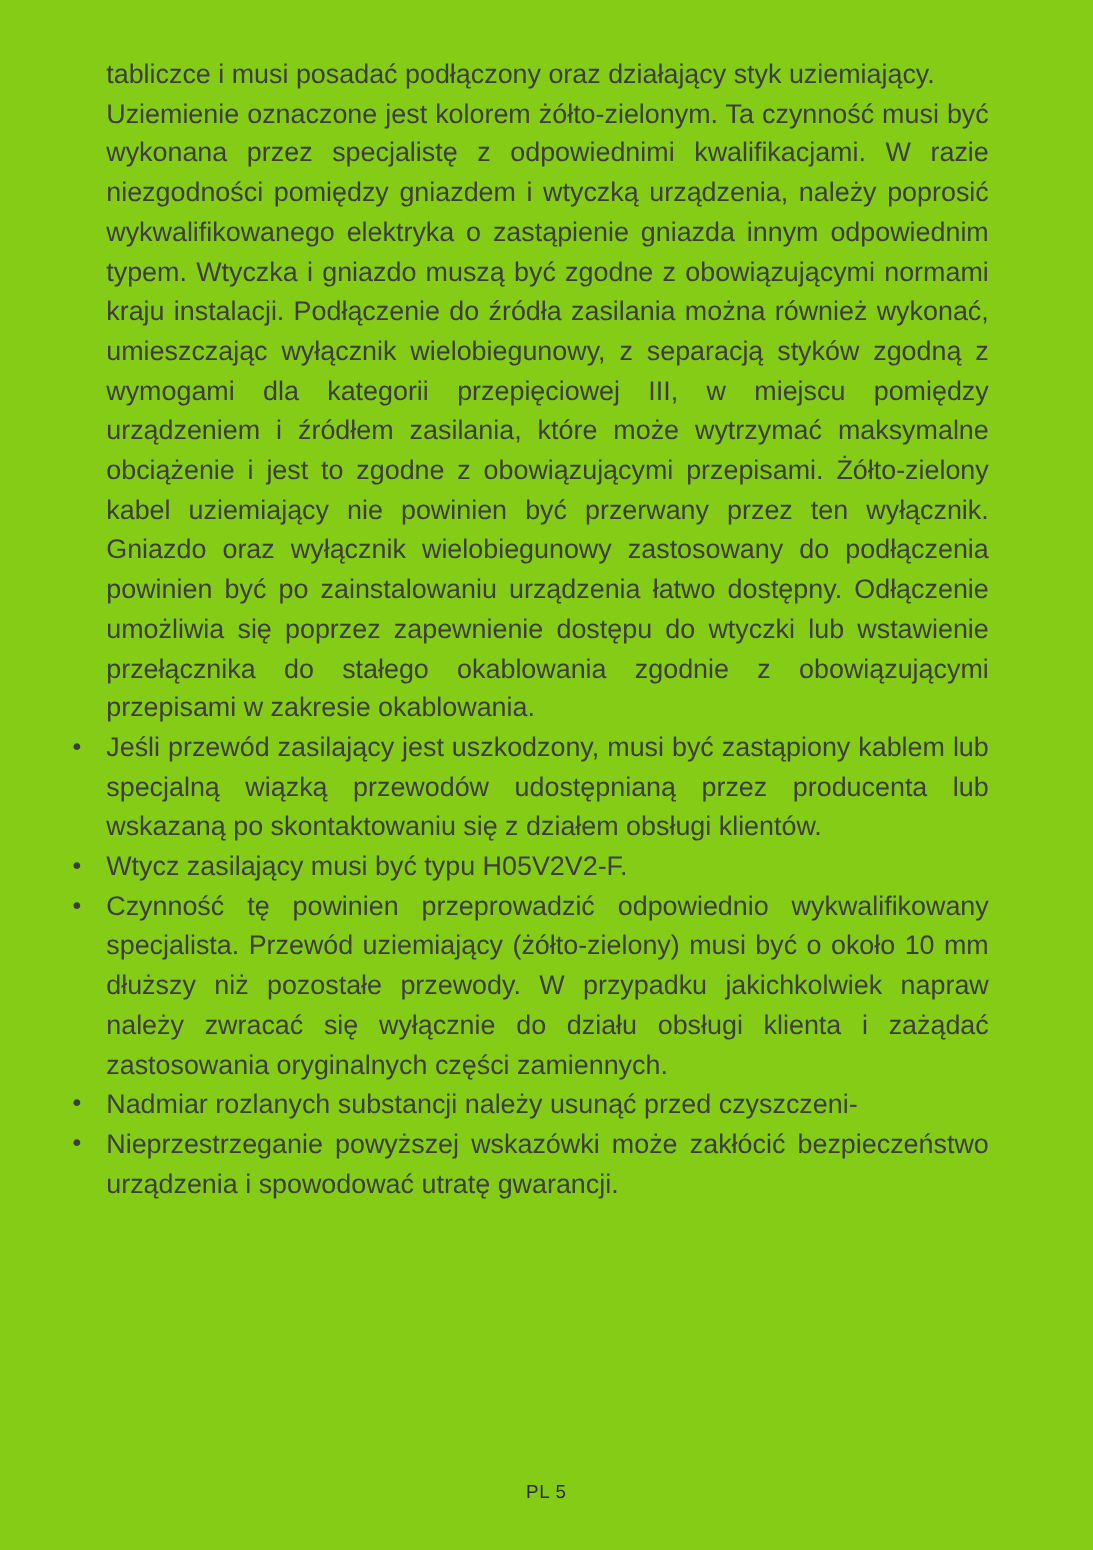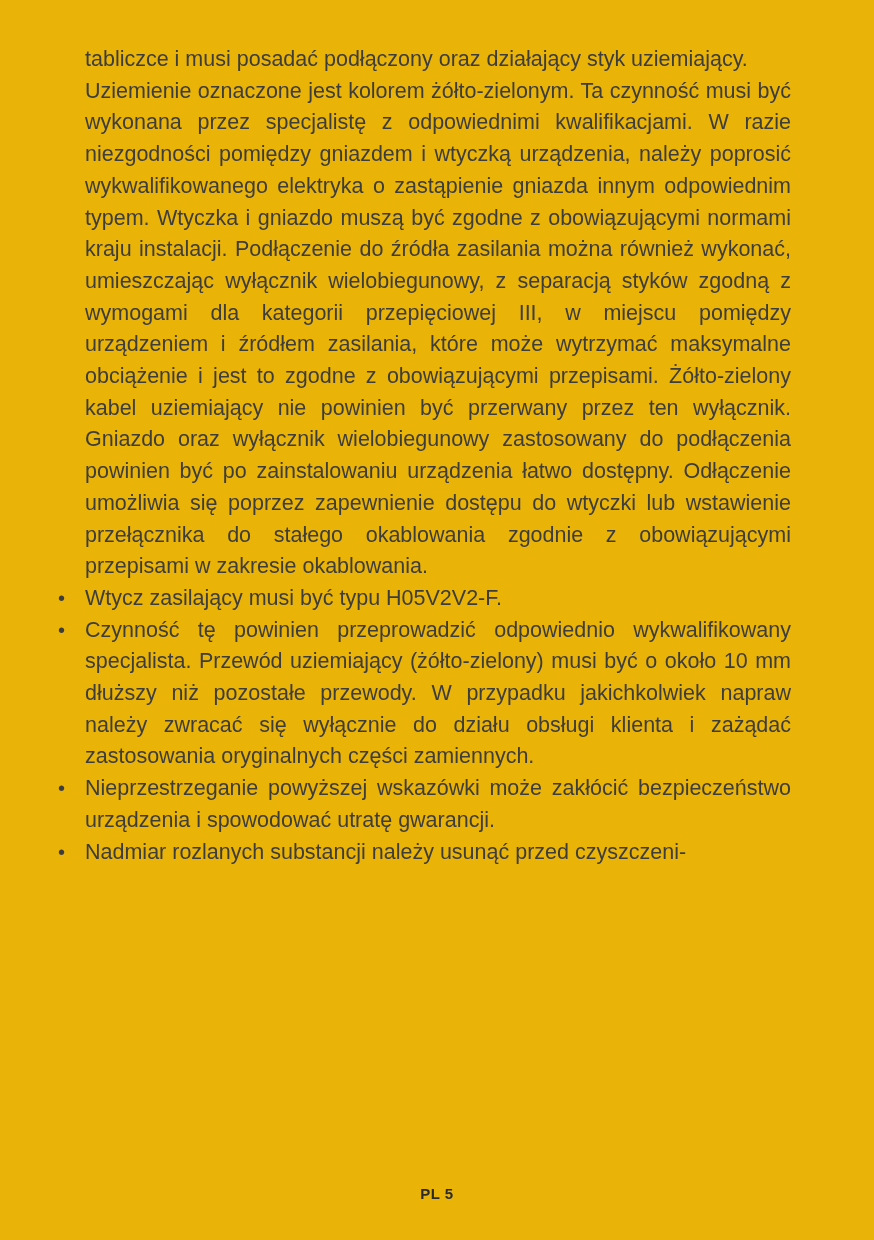--- a/index.html
+++ b/index.html
@@ -9,21 +9,21 @@
     body {
       width: 874px;
       height: 1240px;
       background: #ffffff;
       font-family: "Liberation Sans", "DejaVu Sans", sans-serif;
     }
     .page {
       position: relative;
       width: 874px;
       height: 1240px;
-      background: #eab308;
+      background: #84cc16;
       overflow: hidden;
     }
     .content {
       position: absolute;
       top: 44px;
       left: 85px;
       width: 706px;
       color: #3d3d3c;
       font-size: 21.5px;
       line-height: 31.7px;
@@ -53,33 +53,34 @@
       font-size: 20px;
       color: #3d3d3c;
     }
     .footer {
       position: absolute;
       bottom: 38px;
       left: 0;
       width: 100%;
       text-align: center;
       font-size: 15px;
-      font-weight: bold;
+      font-weight: normal;
       color: #2b2b2a;
       letter-spacing: 0.5px;
     }
   </style>
 </head>
 <body>
 
 <div class="page">
   <div class="content">
     <p>tabliczce i musi posadać podłączony oraz działający styk uz­iemiający.</p>
     <p>Uziemienie oznaczone jest kolorem żółto-zielonym. Ta czynność musi być wykonana przez specjalistę z odpowiedni­mi kwalifikacjami. W razie niezgodności pomiędzy gniazdem i wtyczką urządzenia, należy poprosić wykwalifikowanego elek­tryka o zastąpienie gniazda innym odpowiednim typem. Wtycz­ka i gniazdo muszą być zgodne z obowiązującymi normami kraju instalacji. Podłączenie do źródła zasilania można również wykonać, umieszczając wyłącznik wielobiegunowy, z separac­ją styków zgodną z wymogami dla kategorii przepięciowej III, w miejscu pomiędzy urządzeniem i źródłem zasilania, które może wytrzymać maksymalne obciążenie i jest to zgodne z obowiązu­jącymi przepisami. Żółto-zielony kabel uziemiający nie powin­ien być przerwany przez ten wyłącznik. Gniazdo oraz wyłącznik wielobiegunowy zastosowany do podłączenia powinien być po zainstalowaniu urządzenia łatwo dostępny. Odłączenie umożli­wia się poprzez zapewnienie dostępu do wtyczki lub wstawienie przełącznika do stałego okablowania zgodnie z obowiązujący­mi przepisami w zakresie okablowania.</p>
     <ul class="bullet-list">
+      <li>Jeśli przewód zasilający jest uszkodzony, musi być zastąpiony kablem lub specjalną wiązką przewodów udostępnianą przez producenta lub wskazaną po skontaktowaniu się z działem obsługi klientów.</li>
       <li>Wtycz zasilający musi być typu H05V2V2-F.</li>
       <li>Czynność tę powinien przeprowadzić odpowiednio wykwali­fikowany specjalista. Przewód uziemiający (żółto-zielony) musi być o około 10 mm dłuższy niż pozostałe przewody. W przypad­ku jakichkolwiek napraw należy zwracać się wyłącznie do działu obsługi klienta i zażądać zastosowania oryginalnych części zamiennych.</li>
+      <li>Nadmiar rozlanych substancji należy usunąć przed czyszczeni-</li>
       <li>Nieprzestrzeganie powyższej wskazówki może zakłócić bez­pieczeństwo urządzenia i spowodować utratę gwarancji.</li>
-      <li>Nadmiar rozlanych substancji należy usunąć przed czyszczeni-</li>
     </ul>
   </div>
   <div class="footer">PL 5</div>
 </div>
 
 </body></html>

